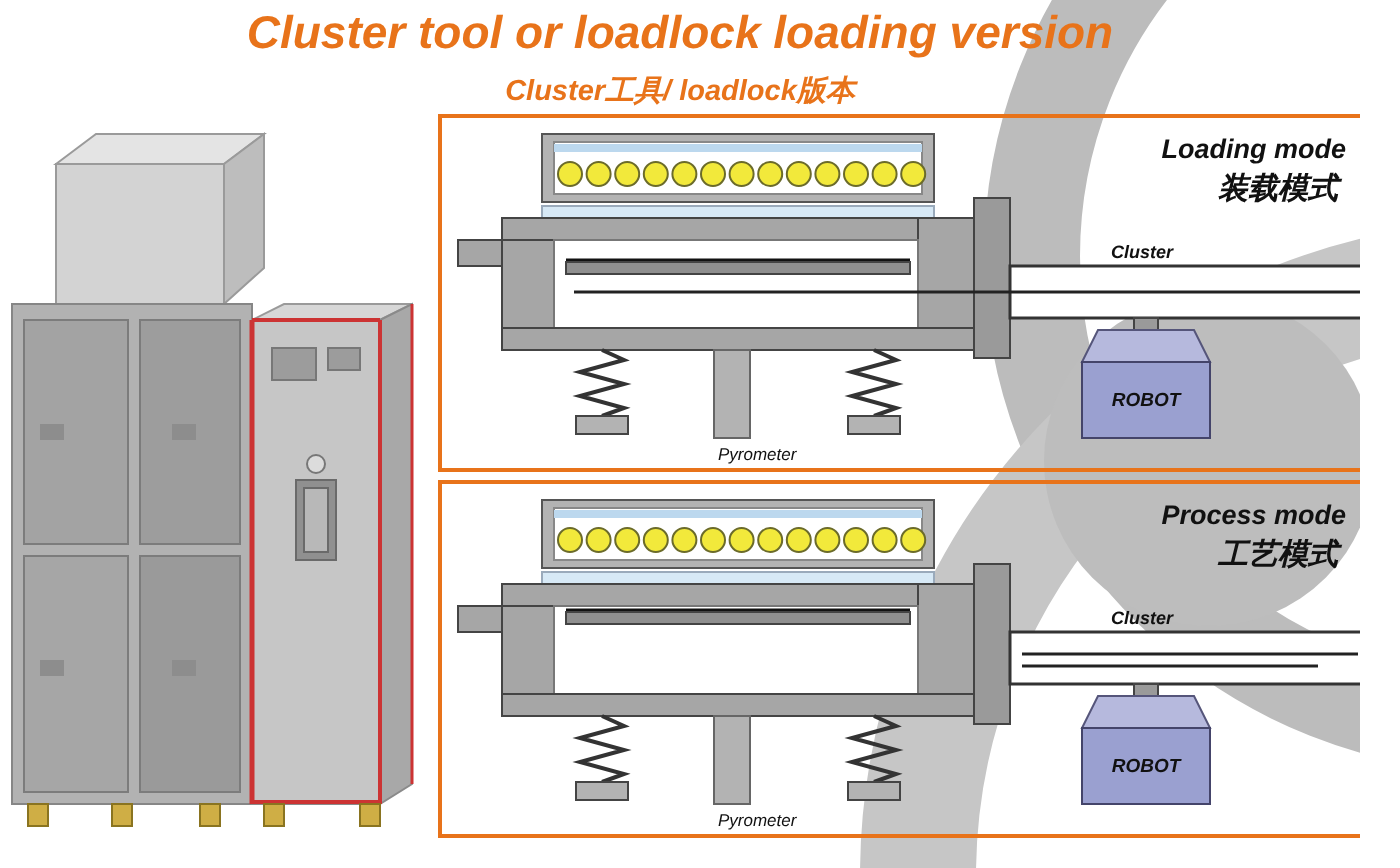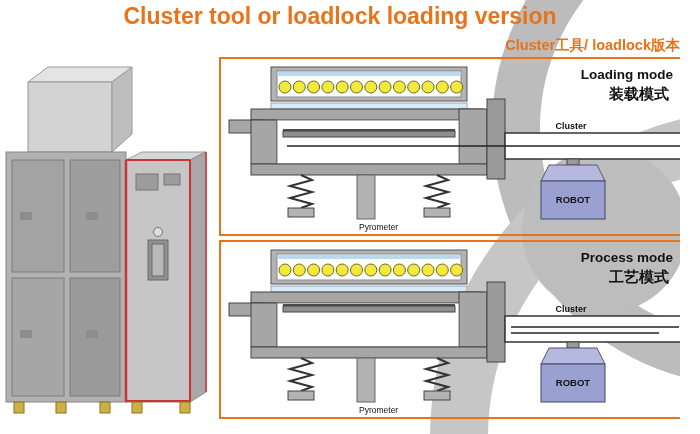--- a/index.html
+++ b/index.html
@@ -1,28 +1,29 @@
 <!DOCTYPE html>
 <html><head>
 <meta charset="utf-8">
 <style>
   html,body{margin:0;padding:0;background:#fff;}
   #stage{
     position:relative;width:680px;height:434px;overflow:hidden;background:#ffffff;
     font-family:"Liberation Sans",sans-serif;
+    font-style:italic;
   }
   
   .swirl{position:absolute;border-radius:50%;border-style:solid;border-color:#c0c0c0;}
   #swirl-1{left:492px;top:-130px;width:420px;height:420px;border-width:48px;border-color:#bcbcbc;}
   #swirl-2{left:430px;top:110px;width:540px;height:540px;border-width:58px;border-color:#c6c6c6;}
   #swirl-3{left:522px;top:148px;width:165px;height:165px;background:#bdbdbd;border:none;}
   
   #header{position:absolute;left:0;top:0;width:100%;text-align:center;z-index:5;}
   #page-title{margin:2px 0 0 0;font-size:23px;line-height:28px;font-weight:bold;color:#E8731A;}
-  #page-subtitle{margin:6px 0 0 0;font-size:14.5px;font-weight:bold;color:#E8731A;text-align:right;}
+  #page-subtitle{margin:6px 0 0 0;font-size:14.5px;font-weight:bold;color:#E8731A;}
   
   #machine{position:absolute;left:0px;top:62px;z-index:2;}
   
   .panel{
     position:absolute;left:219px;width:477px;height:179px;
     border:2px solid #E8731A;box-sizing:border-box;background:transparent;z-index:3;
   }
   #panel-loading{top:57px;}
   #panel-process{top:240px;}
   .schem{display:block;}

